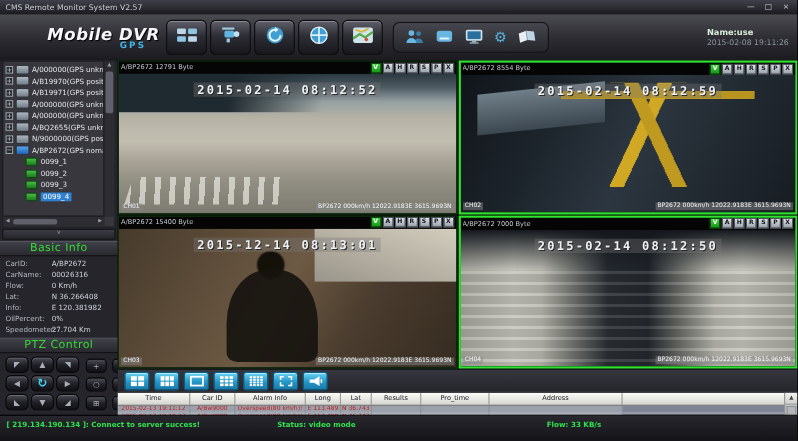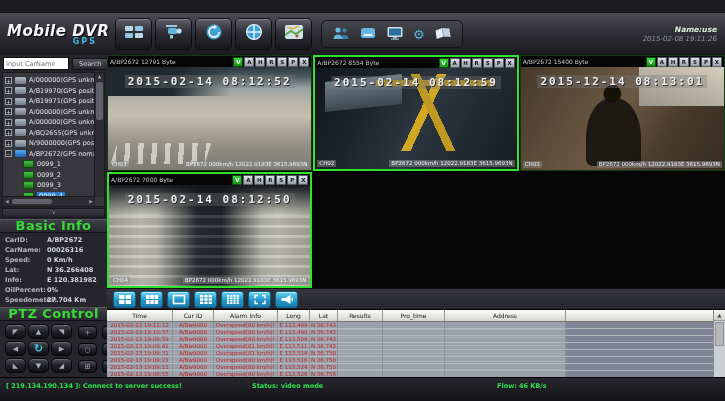--- a/index.html
+++ b/index.html
@@ -9,32 +9,32 @@
   .titlebar{position:absolute;top:0;left:0;right:0;height:13px;
     background:linear-gradient(#40404a,#1b1b20);border-bottom:1px solid #000;
     display:flex;align-items:center;}
   .wtitle{color:#c9cdd4;font-size:7px;padding-left:5px;flex:1;}
   .wbtns{display:flex;gap:3px;padding-right:4px;}
   .wbtn{width:13px;height:9px;color:#c9cdd4;font-size:7px;line-height:9px;text-align:center;cursor:pointer;}
   
   .header{position:absolute;top:13px;left:0;right:0;height:42px;
     background:linear-gradient(180deg,#4b4b52 0%,#2b2b31 55%,#1a1a1f 100%);
     border-bottom:1px solid #000;display:flex;align-items:center;}
-  .logo{width:104px;padding-left:7px;}
+  .logo{width:104px;padding-left:7px;margin-left:36px;}
   .logo1{font-size:15px;font-weight:bold;font-style:italic;color:#f4f6fa;text-shadow:1px 1px 1px #000;letter-spacing:.5px;}
   .logo2{font-size:8px;font-weight:bold;color:#41b4e6;text-align:right;padding-right:14px;margin-top:-3px;letter-spacing:2px;}
   .tbmain{display:flex;gap:3px;margin-left:4px;}
   .tool-btn{width:35px;height:30px;border-radius:5px;cursor:pointer;
     background:linear-gradient(180deg,#60606a 0%,#2e2e36 45%,#17171c 100%);
     border:1px solid #0d0d10;box-shadow:inset 0 1px 0 rgba(255,255,255,.28);
     display:flex;align-items:center;justify-content:center;}
   .tool-panel{display:flex;gap:9px;align-items:center;margin-left:9px;height:26px;padding:0 10px;
     background:linear-gradient(#46464e,#26262c);border:1px solid #131316;border-radius:6px;}
   .gear-glyph{font-size:13px;color:#5ab2dc;line-height:13px;}
-  .uinfo{margin-left:auto;padding-right:8px;text-align:right;font-style:italic;}
+  .uinfo{margin-left:auto;padding-right:8px;text-align:left;}
   .uname{color:#d9ecd9;font-size:7.5px;font-weight:bold;}
   .udate{color:#8d96a0;font-size:7px;margin-top:1px;}
   
   .sidebar{position:absolute;top:55px;left:0;width:107px;bottom:23px;background:#25252b;
     border-right:1px solid #000;display:flex;flex-direction:column;}
   .srow{display:flex;gap:3px;padding:2px 3px;height:13px;align-items:center;}
   .sinput{width:60px;height:11px;border:1px solid #111;background:#fff;font-size:6.5px;
     padding:0 2px;font-family:"DejaVu Sans",sans-serif;}
   .sbtn{flex:1;height:12px;background:linear-gradient(#50505a,#26262c);border:1px solid #131316;
     color:#d2d6dc;font-size:6.5px;border-radius:2px;cursor:pointer;font-family:"DejaVu Sans",sans-serif;}
@@ -55,39 +55,39 @@
   .vsb .sa{height:8px;font-size:4.5px;color:#9aa0a8;text-align:center;line-height:8px;}
   .vsb .sthumb{margin:1px;height:38px;background:#60606a;border-radius:2px;}
   .hsb{position:absolute;left:0;right:9px;bottom:0;height:9px;background:#2c2c32;border-top:1px solid #1a1a1f;
     display:flex;align-items:center;}
   .hsb .sa{width:8px;font-size:4.5px;color:#9aa0a8;text-align:center;flex:none;}
   .hsb .sthumb{width:40px;height:5px;background:#60606a;border-radius:2px;margin-left:1px;}
   .hsb .spacer{flex:1;}
   .cbar{height:8px;margin:1px 2px;background:linear-gradient(#3c3c44,#24242a);border:1px solid #15151a;
     color:#9aa0a8;font-size:5px;line-height:6px;text-align:center;cursor:pointer;}
   .phead{height:12px;background:linear-gradient(#40404a,#28282e);border-top:1px solid #55555e;
-    border-bottom:1px solid #121216;color:#35da35;font-size:13px;font-weight:bold;
+    border-bottom:1px solid #121216;color:#35da35;font-size:10px;font-weight:normal;
     text-align:center;line-height:12px;letter-spacing:.4px;}
-  .irows{height:72px;padding-top:2px;font-weight:bold;}
+  .irows{height:72px;padding-top:2px;}
   .irow{display:flex;height:10px;padding:0 5px;align-items:center;}
   .ilabel{width:42px;color:#b4b8c2;font-size:6.5px;flex:none;}
   .ival{color:#d0d4dc;font-size:6.5px;}
   .ptz-wrap{height:54px;display:flex;gap:6px;padding:3px 0 0 5px;}
   .dpad{display:grid;grid-template-columns:repeat(3,21px);grid-auto-rows:15px;gap:2px;}
   .dbtn{border-radius:5px;background:linear-gradient(180deg,#4c4c56,#1e1e24 55%,#111115);
     border:1px solid #07070a;color:#a8aeb8;font-size:7px;display:flex;align-items:center;
     justify-content:center;cursor:pointer;box-shadow:inset 0 1px 0 rgba(255,255,255,.18);}
   .dbtn.c{color:#3fd0ee;font-size:11px;font-weight:bold;}
   .aux{display:grid;grid-template-columns:repeat(2,19px);grid-auto-rows:13px;gap:4px 5px;align-content:start;margin-top:2px;}
   .abtn{border-radius:4px;background:linear-gradient(180deg,#4c4c56,#1e1e24 55%,#111115);
     border:1px solid #07070a;color:#a8aeb8;font-size:7px;display:flex;align-items:center;
     justify-content:center;cursor:pointer;}
   
   .main{position:absolute;top:55px;left:107px;right:0;bottom:23px;display:flex;flex-direction:column;}
-  .video-grid{height:233px;display:grid;grid-template-columns:1fr 1fr 1fr;grid-template-rows:1fr 1fr;
+  .video-grid{height:280px;display:grid;grid-template-columns:1fr 1fr;grid-template-rows:1fr 1fr;
     gap:1px;background:#060606;}
   .vcell{position:relative;display:flex;flex-direction:column;border:1px solid #113a11;box-sizing:border-box;overflow:hidden;}
   .vcell.sel{border:2px solid #2fe22f;}
   .vhead{height:11px;background:#050505;display:flex;align-items:center;padding:0 2px;gap:2px;flex:none;}
   .vtitle{flex:1;color:#c4c8d0;font-size:6px;white-space:nowrap;overflow:hidden;}
   .vbtns{display:flex;gap:1px;}
   .vb{width:8px;height:8px;background:linear-gradient(#dfe3e8,#98a0aa);border:1px solid #565c64;
     color:#14171b;font-size:5.5px;font-weight:bold;display:flex;align-items:center;justify-content:center;cursor:pointer;}
   .vb.on{background:linear-gradient(#3fd43f,#179417);border-color:#0a520a;color:#fff;}
   .vbody{flex:1;position:relative;overflow:hidden;}
@@ -152,20 +152,28 @@
   
   .statusbar{position:absolute;left:0;right:0;bottom:0;height:23px;
     background:linear-gradient(#27272d,#131318);border-top:1px solid #000;}
   .sseg{position:absolute;top:4px;font-size:6.5px;font-weight:bold;color:#2ee24e;white-space:nowrap;}
 </style>
 </head>
 <body>
 
 <div class="app">
 
+  <div class="titlebar">
+    <span class="wtitle">CMS Remote Monitor System V2.57</span>
+    <span class="wbtns">
+      <span class="wbtn">—</span>
+      <span class="wbtn">□</span>
+      <span class="wbtn">×</span>
+    </span>
+  </div>
 
   <div class="header">
     <div class="logo">
       <div class="logo1">Mobile DVR</div>
       <div class="logo2">GPS</div>
     </div>
     <div class="tbmain">
       <div class="tool-btn">
         <span><svg width="20" height="16" viewBox="0 0 20 16">
               <rect x="1" y="2" width="8" height="5" rx="1" fill="#bcd8e8"></rect>
@@ -232,24 +240,20 @@
             </g>
           </svg></span>
     </div>
     <div class="uinfo">
       <div class="uname">Name:use</div>
       <div class="udate">2015-02-08 19:11:26</div>
     </div>
   </div>
 
   <div class="sidebar">
-    <div class="srow">
-      <input class="sinput" placeholder="Input CarName" style="">
-      <button class="sbtn">Search</button>
-    </div>
     <div class="tree">
       <div class="tree-list">
           <div class="titem">
             <span class="texp">+</span>
             <span class="ticon bus-gray"></span>
             <span class="tlabel">A/000000(GPS unknown)</span>
           </div>
           <div class="titem">
             <span class="texp">+</span>
             <span class="ticon bus-gray"></span>
@@ -318,21 +322,21 @@
     <div class="irows">
         <div class="irow">
           <span class="ilabel">CarID:</span>
           <span class="ival">A/BP2672</span>
         </div>
         <div class="irow">
           <span class="ilabel">CarName:</span>
           <span class="ival">00026316</span>
         </div>
         <div class="irow">
-          <span class="ilabel">Speed:</span>
+          <span class="ilabel">Flow:</span>
           <span class="ival">0 Km/h</span>
         </div>
         <div class="irow">
           <span class="ilabel">Lat:</span>
           <span class="ival">N 36.266408</span>
         </div>
         <div class="irow">
           <span class="ilabel">Info:</span>
           <span class="ival">E 120.381982</span>
         </div>
@@ -644,16 +648,16 @@
       <div class="tsb">
         <div class="up">▲</div>
         <div class="thumb"></div>
       </div>
     </div>
   </div>
 
   <div class="statusbar">
     <span class="sseg" style="left:6px">[ 219.134.190.134 ]: Connect to server success!</span>
     <span class="sseg" style="left:252px">Status: video mode</span>
-    <span class="sseg" style="left:497px">Flow: 46 KB/s</span>
+    <span class="sseg" style="left:497px">Flow: 33 KB/s</span>
   </div>
 
 </div>
 
 </body></html>

